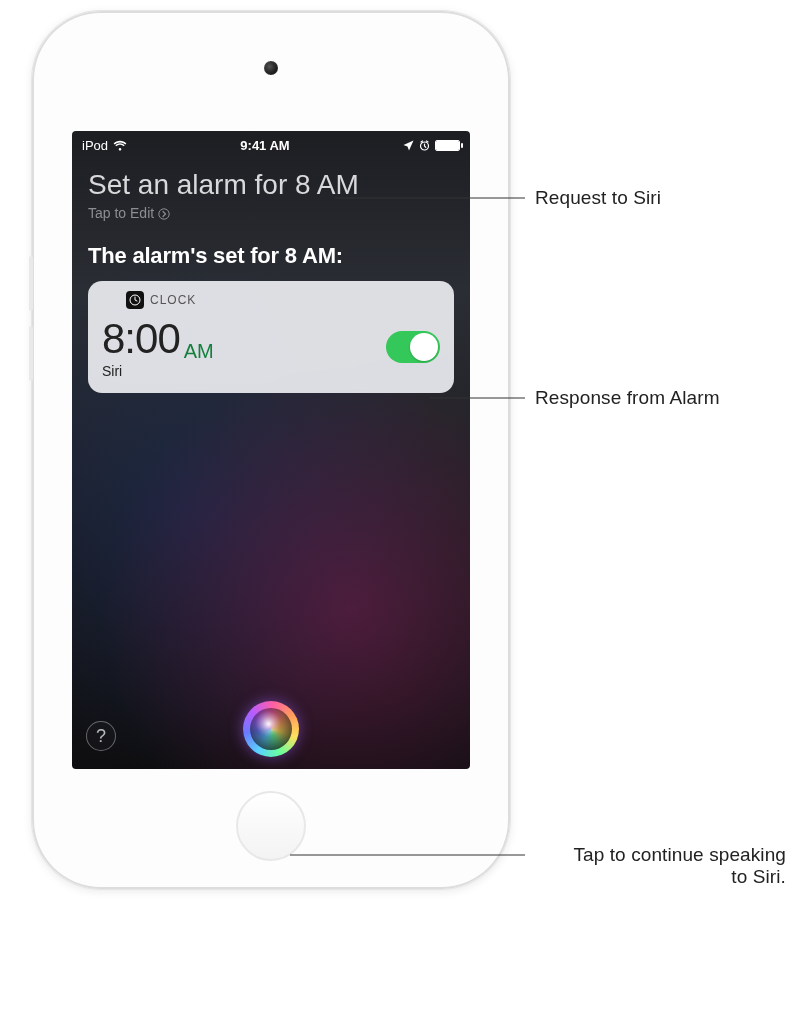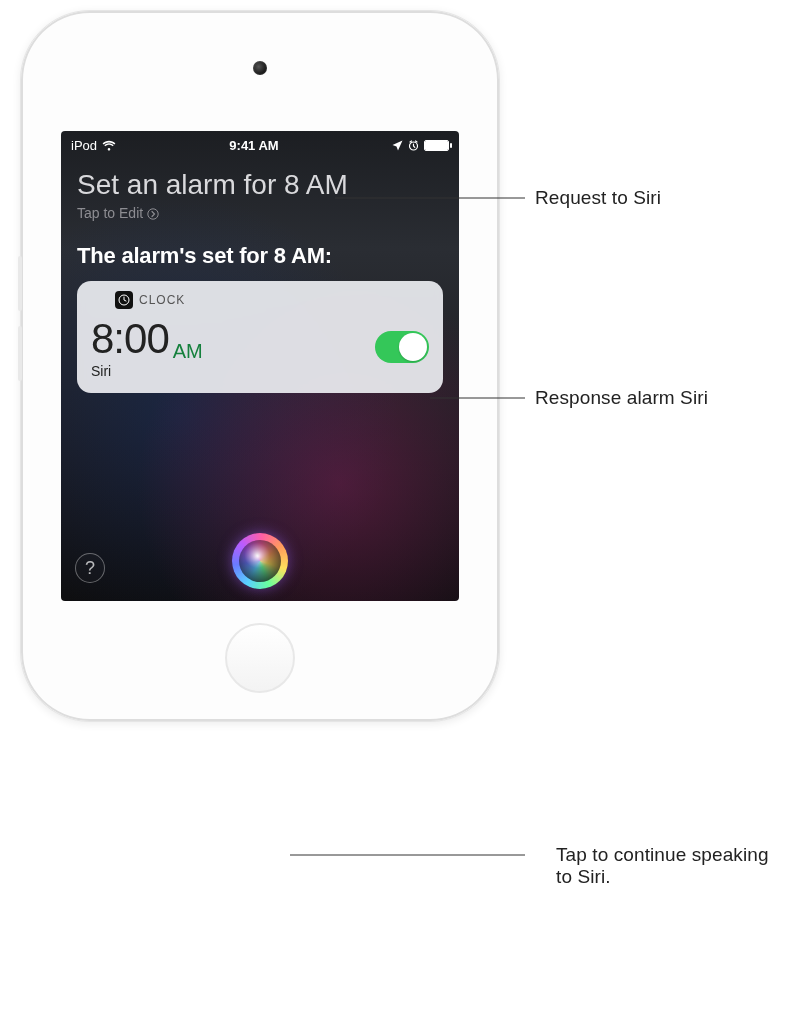--- a/index.html
+++ b/index.html
@@ -5,24 +5,24 @@
   * { box-sizing: border-box; margin: 0; padding: 0; }
   body {
     font-family: -apple-system, "Helvetica Neue", Helvetica, Arial, sans-serif;
     background: #fff;
     width: 793px;
     height: 1032px;
     position: relative;
   }
   .device {
     position: absolute;
-    left: 20px;
+    left: 31px;
     top: 10px;
     width: 480px;
-    height: 712px;
+    height: 880px;
     border-radius: 70px;
     background: #fdfdfd;
     box-shadow: inset 0 0 0 2px #ddd, 0 2px 8px rgba(0,0,0,0.08);
     border: 1px solid #e5e5e5;
   }
   .camera {
     position: absolute;
     top: 50px;
     left: 50%;
     transform: translateX(-50%);
@@ -144,20 +144,21 @@
   .side-btn { position:absolute; background:#e9e9e9; border-radius:2px; }
   .side-vol-up { left:-3px; top:245px; width:4px; height:55px; }
   .side-vol-dn { left:-3px; top:315px; width:4px; height:55px; }
 
   
   .callout {
     position: absolute;
     font-size: 19px;
     color: #222;
     letter-spacing: 0.1px;
+    text-align: right;
   }
   .callout-line { position:absolute; stroke:#333; stroke-width:1; fill:none; }
 </style>
 </head>
 <body>
 
 <div class="device">
   <div class="camera"></div>
   <div class="side-btn side-vol-up"></div>
   <div class="side-btn side-vol-dn"></div>
@@ -241,14 +242,14 @@
   <div class="home-btn"></div>
 </div>
 
 <svg width="793" height="1032" style="position:absolute;left:0;top:0;pointer-events:none">
   <line class="callout-line" x1="335" y1="198" x2="525" y2="198"></line>
   <line class="callout-line" x1="430" y1="398" x2="525" y2="398"></line>
   <line class="callout-line" x1="290" y1="855" x2="525" y2="855"></line>
 </svg>
 
 <div class="callout" style="left:535px; top:187px;">Request to Siri</div>
-<div class="callout" style="left:535px; top:387px;">Response alarm Siri</div>
+<div class="callout" style="left:535px; top:387px;">Response from Alarm</div>
 <div class="callout" style="left:556px; top:844px; max-width:230px;">Tap to continue speaking to Siri.</div>
 
 </body></html>

